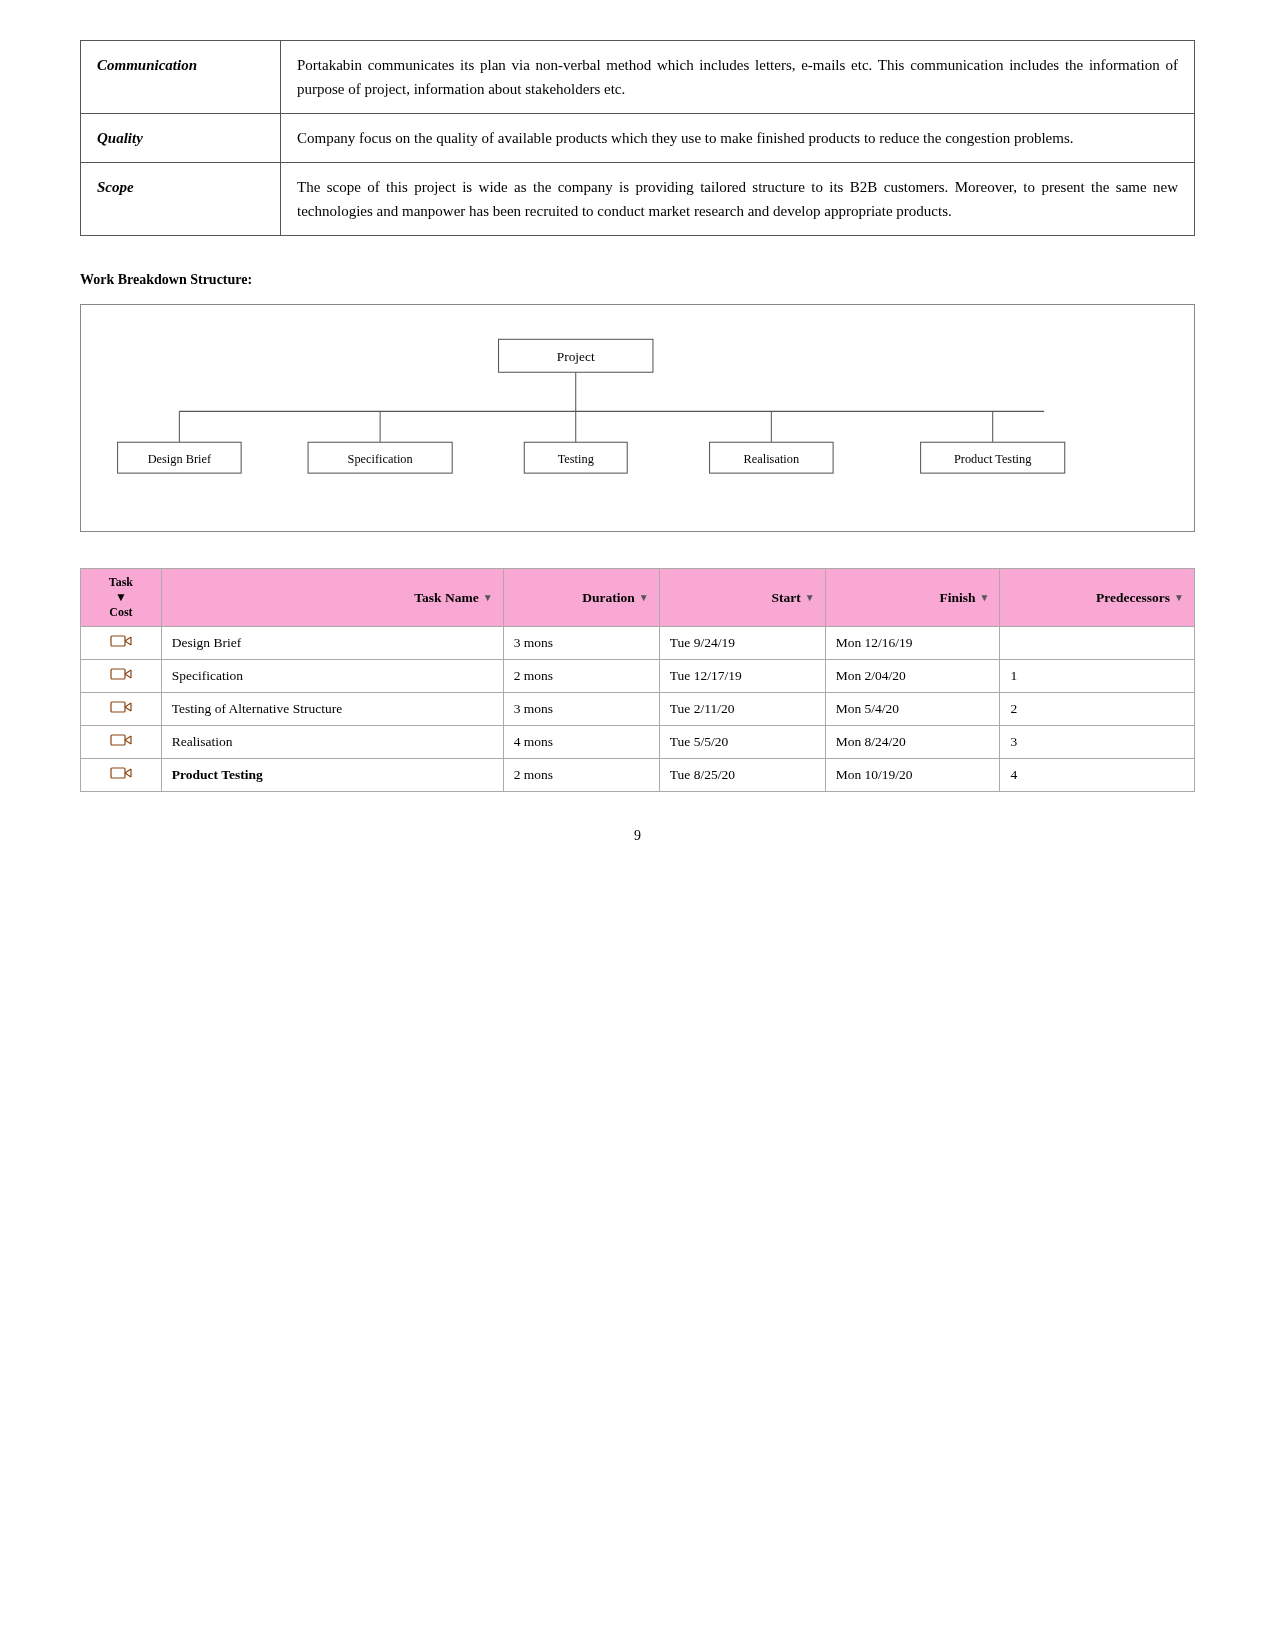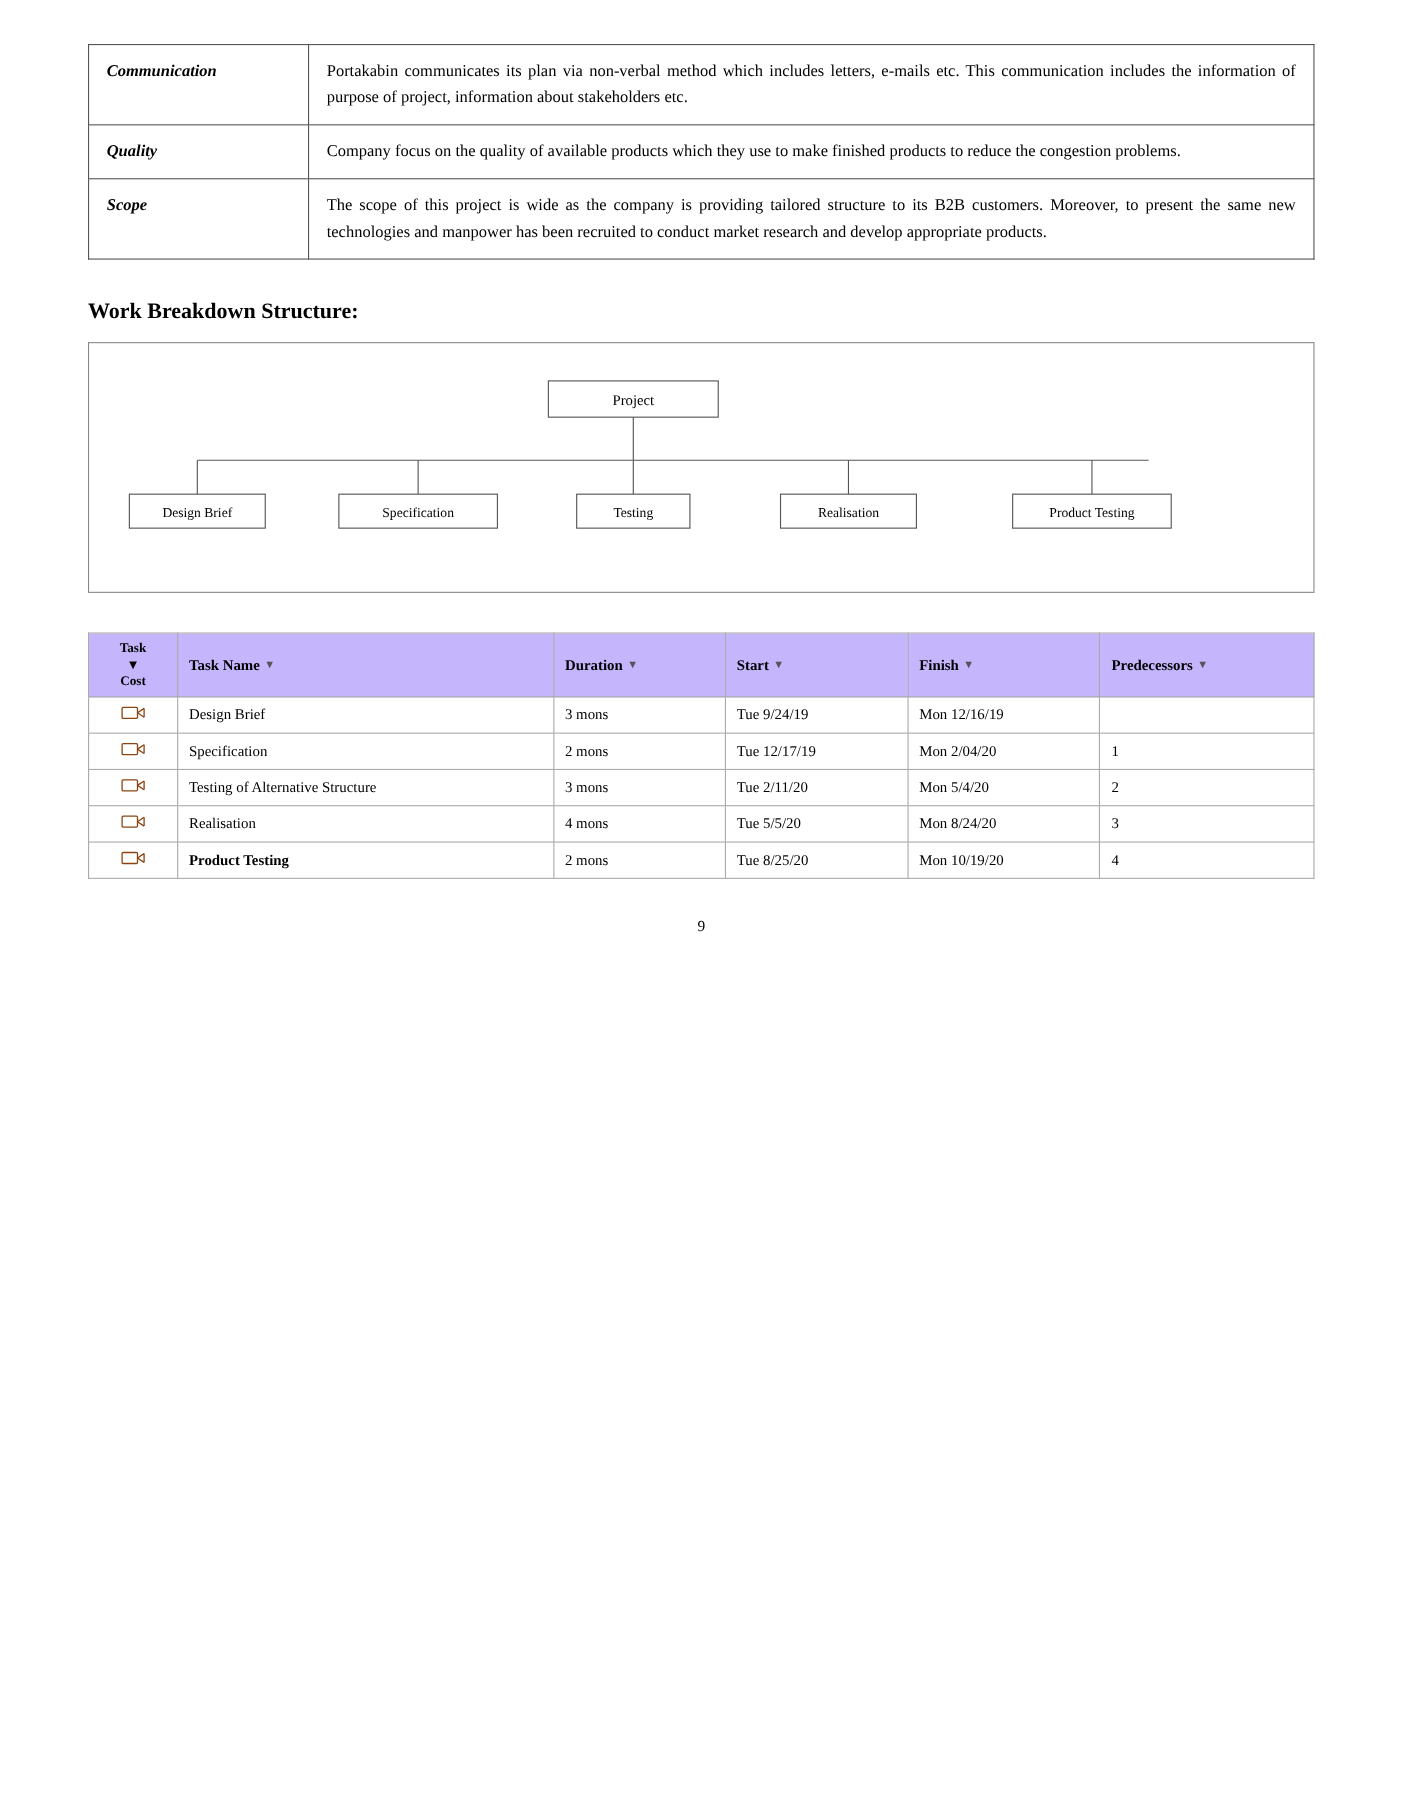--- a/index.html
+++ b/index.html
@@ -31,21 +31,21 @@
       font-weight: bold;
       white-space: nowrap;
     }
     .main-table td:last-child {
       text-align: justify;
     }
 
     
     .section-heading {
       font-weight: bold;
-      font-size: 20px;
+      font-size: 14px;
       margin-bottom: 16px;
     }
 
     
     .wbs-section {
       margin-bottom: 36px;
     }
     .wbs-diagram {
       border: 1.5px solid #888;
       padding: 24px 16px 27px 16px;
@@ -67,30 +67,31 @@
       width: 100%;
       border-collapse: collapse;
       font-size: 13.5px;
     }
     .gantt-table th, .gantt-table td {
       border: 1px solid #aaa;
       padding: 6px 10px;
       vertical-align: middle;
     }
     .gantt-table thead tr {
-      background: #c4b5fd;
+      background: #f9a8d4;
     }
     .gantt-table th {
       font-weight: bold;
       white-space: nowrap;
     }
     .header-with-arrow {
       display: flex;
       align-items: center;
       gap: 4px;
+      justify-content: flex-end;
     }
     .sort-arrow {
       font-size: 10px;
       color: #555;
     }
 
     
     .page-number {
       text-align: center;
       margin-top: 30px;

